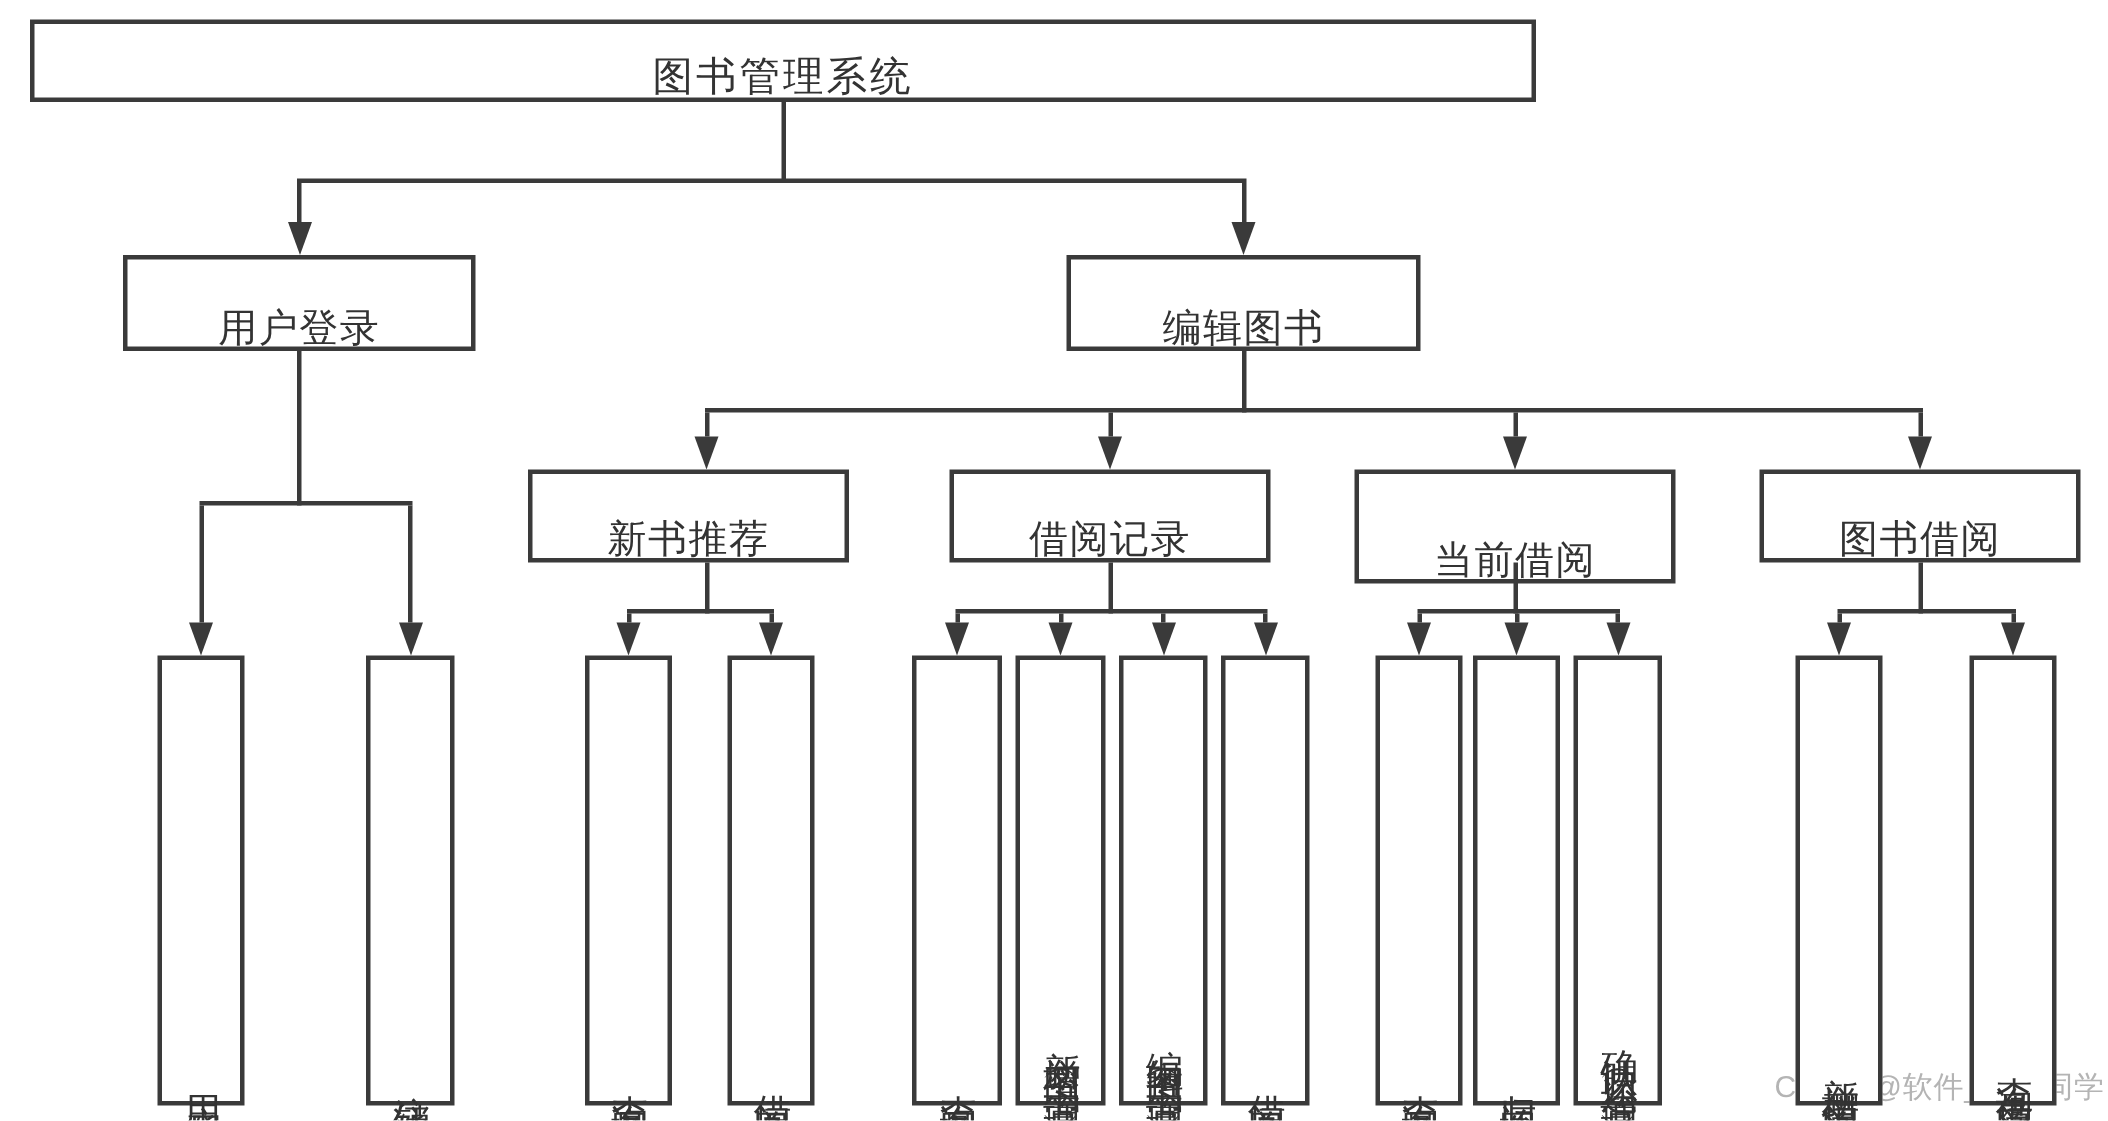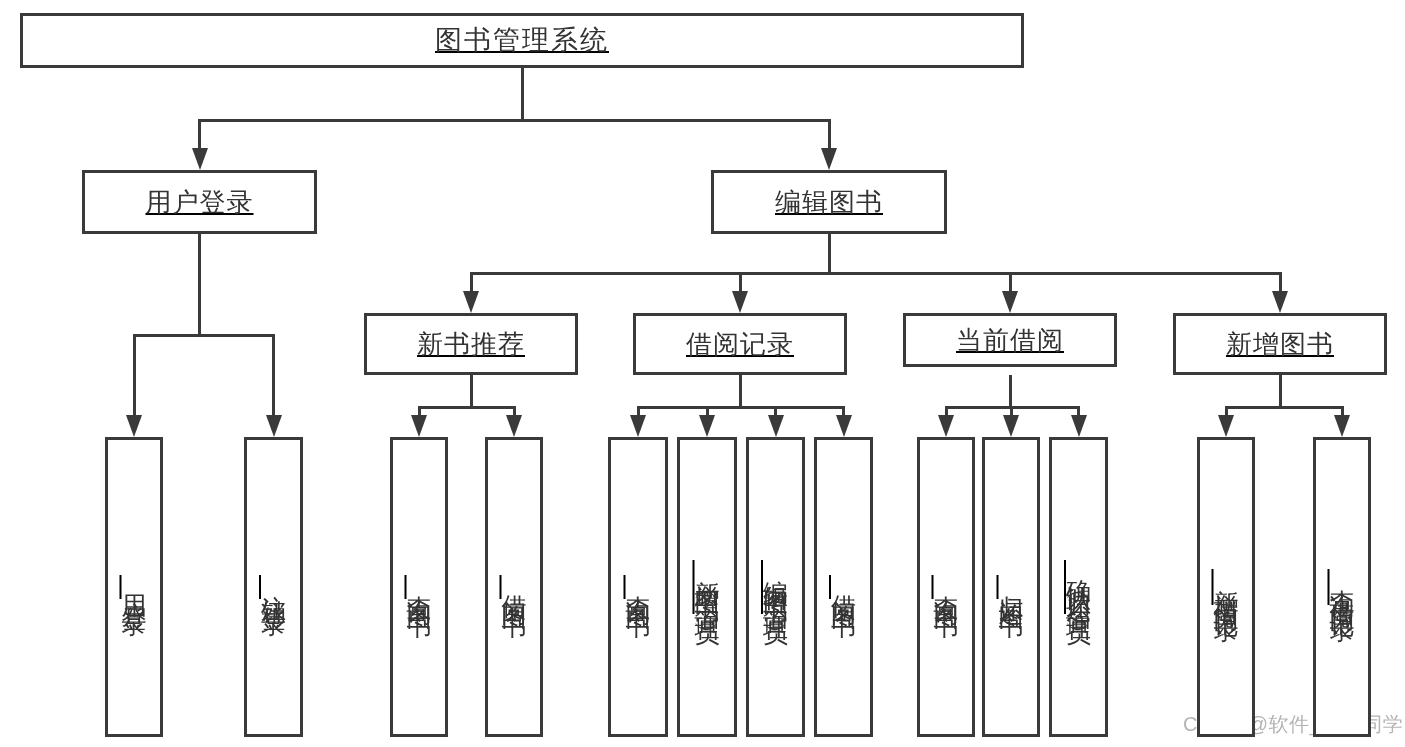--- a/index.html
+++ b/index.html
@@ -9,23 +9,22 @@
     background:var(--bg,#fff);
     overflow:hidden;
     font-family:"Liberation Sans","DejaVu Sans",sans-serif;
   }
   .box{
     position:absolute;
     box-sizing:border-box;
     border:3px solid var(--line,#3a3a3a);
     background:var(--boxbg,#fff);
     display:flex;
-    align-items:center;
+    align-items:flex-end;
     justify-content:center;
-    text-decoration:underline;
   }
   .label{
     color:var(--text,#333);
     font-size:26px;
     letter-spacing:1px;
     white-space:nowrap;
     line-height:1;
   }
   .box.root .label{font-size:27px;letter-spacing:2px;}
   .box.vert .label{
@@ -60,31 +59,31 @@
   <div class="watermark">CSDN @软件_小贺同学</div>
 <div class="box root" style="left: 20px; top: 13px; width: 1004px; height: 55px;">
       <span class="label">图书管理系统</span>
     </div>
     <div class="box" style="left: 82px; top: 170px; width: 235px; height: 64px;">
       <span class="label">用户登录</span>
     </div>
     <div class="box" style="left: 711px; top: 170px; width: 236px; height: 64px;">
       <span class="label">编辑图书</span>
     </div>
-    <div class="box" style="left: 364px; top: 313px; width: 214px; height: 62px;">
+    <div class="box" style="left: 352px; top: 313px; width: 214px; height: 62px;">
       <span class="label">新书推荐</span>
     </div>
     <div class="box" style="left: 633px; top: 313px; width: 214px; height: 62px;">
       <span class="label">借阅记录</span>
     </div>
-    <div class="box" style="left: 903px; top: 313px; width: 214px; height: 54px;">
+    <div class="box" style="left: 903px; top: 313px; width: 214px; height: 76px;">
       <span class="label">当前借阅</span>
     </div>
     <div class="box" style="left: 1173px; top: 313px; width: 214px; height: 62px;">
-      <span class="label">新增图书</span>
+      <span class="label">图书借阅</span>
     </div>
     <div class="box vert" style="left: 105px; top: 437px; width: 58px; height: 300px;">
       <span class="label">用户登录</span>
     </div>
     <div class="box vert" style="left: 244px; top: 437px; width: 59px; height: 300px;">
       <span class="label">注销登录</span>
     </div>
     <div class="box vert" style="left: 390px; top: 437px; width: 58px; height: 300px;">
       <span class="label">查询图书</span>
     </div>

